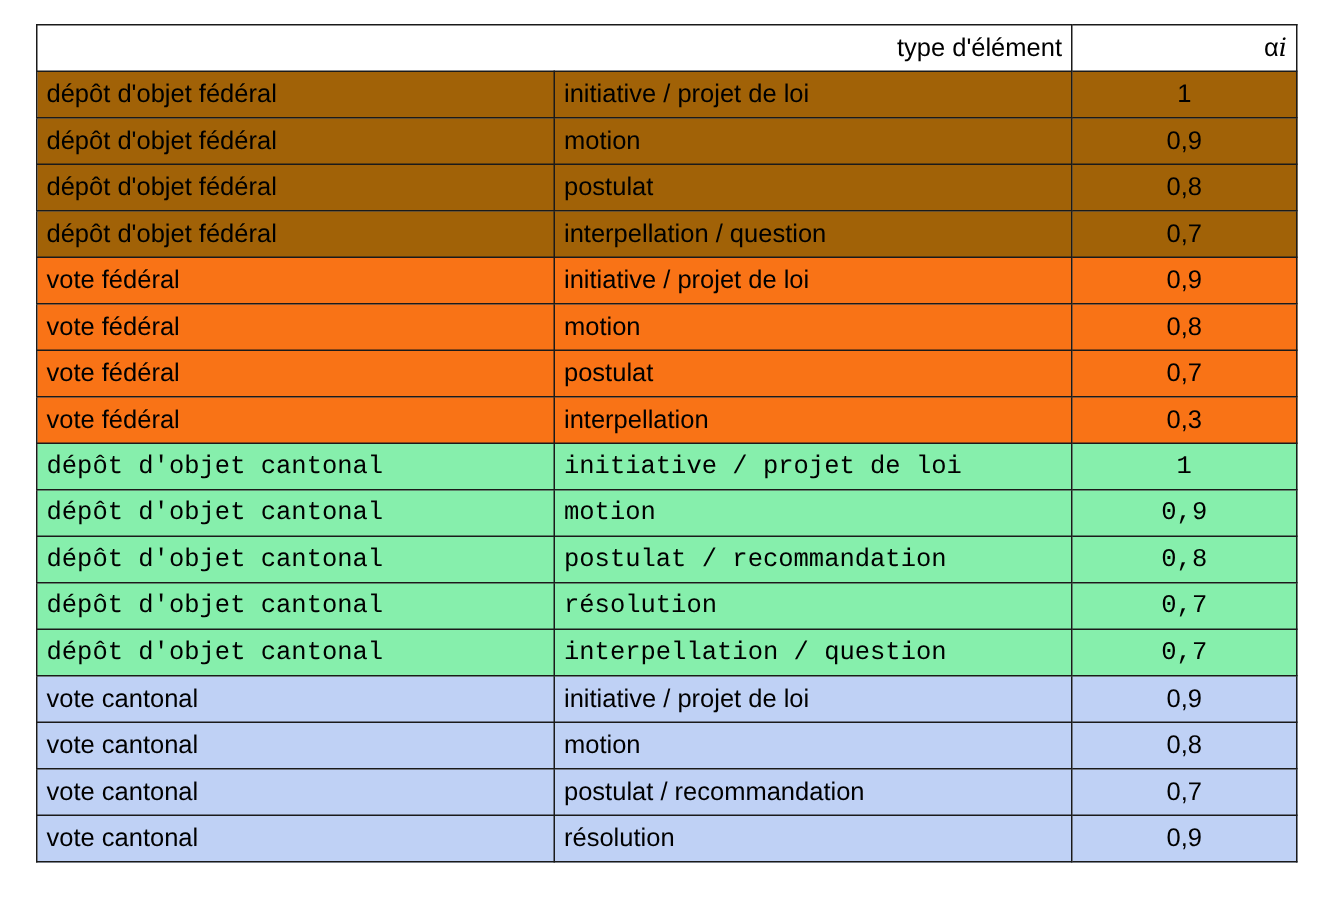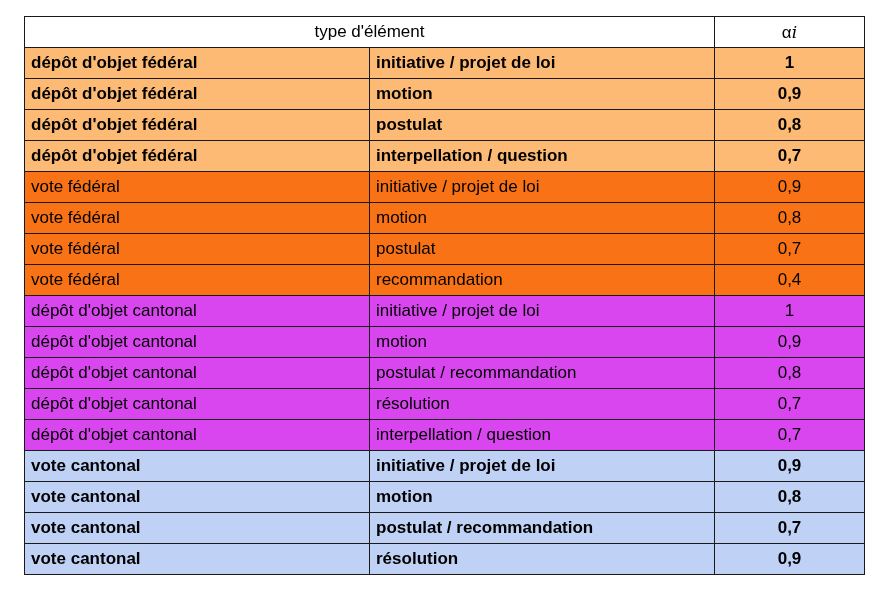--- a/index.html
+++ b/index.html
@@ -12,28 +12,28 @@
       font-size: 17px;
       color: #000;
     }
     td, th {
       border: 1.5px solid #1a1a1a;
       height: 30px;
       padding: 0 6px;
       font-weight: normal;
       white-space: nowrap;
     }
-    th { background: #ffffff; text-align: center; }
+    th { background: #ffffff; text-align: right; }
     td.c1 { width: 332px; }
     td.c2 { width: 332px; }
     td.c3 { text-align: center; }
-    tr.g-fed-depot td { background: #fdba74; font-weight: bold; }
+    tr.g-fed-depot td { background: #a16207; }
     tr.g-fed-vote td { background: #f97316; }
-    tr.g-can-depot td { background: #d946ef; }
-    tr.g-can-vote td { background: #bfd1f5; font-weight: bold; }
+    tr.g-can-depot td { background: #86efac; font-family: Liberation Mono, monospace; }
+    tr.g-can-vote td { background: #bfd1f5; }
     .alpha-i { font-family: "DejaVu Serif", serif; font-style: italic; }
   </style>
 </head>
 <body>
 
 <table>
   <thead>
     <tr>
       <th colspan="2">type d'élément</th>
       <th><span>α</span><span class="alpha-i">i</span></th>
@@ -70,22 +70,22 @@
         <td class="c2">motion</td>
         <td class="c3">0,8</td>
       </tr>
     <tr class="g-fed-vote">
         <td class="c1">vote fédéral</td>
         <td class="c2">postulat</td>
         <td class="c3">0,7</td>
       </tr>
     <tr class="g-fed-vote">
         <td class="c1">vote fédéral</td>
-        <td class="c2">recommandation</td>
-        <td class="c3">0,4</td>
+        <td class="c2">interpellation</td>
+        <td class="c3">0,3</td>
       </tr>
     <tr class="g-can-depot">
         <td class="c1">dépôt d'objet cantonal</td>
         <td class="c2">initiative / projet de loi</td>
         <td class="c3">1</td>
       </tr>
     <tr class="g-can-depot">
         <td class="c1">dépôt d'objet cantonal</td>
         <td class="c2">motion</td>
         <td class="c3">0,9</td>

